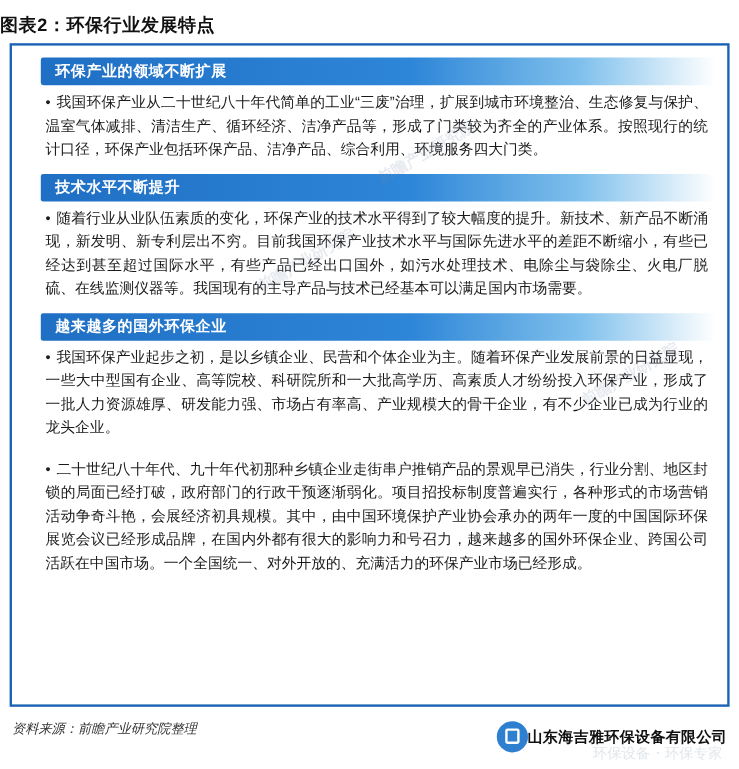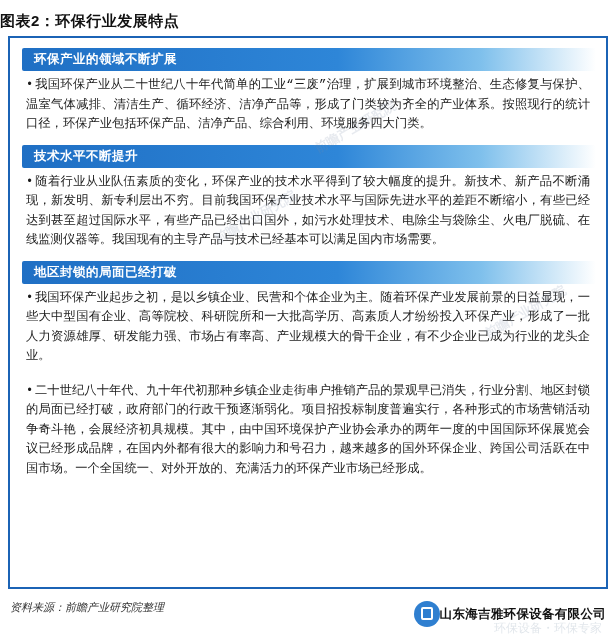--- a/index.html
+++ b/index.html
@@ -30,24 +30,23 @@
     left:8px;right:8px;
     top:36px;
     bottom:52px;
     border:2px solid #1b63b5;
     box-sizing:border-box;
     background:#fff;
   }
   .inner{
     position:absolute;
     left:0;right:0;top:0;bottom:0;
-    padding:10px 10px 6px 12px;
+    padding:10px 10px 6px 24px;
     box-sizing:border-box;
     overflow:hidden;
-    font-family:Liberation Mono, monospace;
   }
   .block{ margin-bottom:8px; position:relative;}
   .bar{
     position:relative;
     height:23px;
     background:linear-gradient(90deg,#1f6fc4 0%,#2e86d8 55%,#7fc0ec 80%,#ffffff 100%);
     display:flex;
     align-items:center;
     border-radius:2px;
   }
@@ -149,21 +148,21 @@
 
       <div class="block">
         <div class="bar">
           <span class="label">技术水平不断提升</span>
         </div>
         <div class="body"><span class="bullet">•</span><span>随着行业从业队伍素质的变化，环保产业的技术水平得到了较大幅度的提升。新技术、新产品不断涌现，新发明、新专利层出不穷。目前我国环保产业技术水平与国际先进水平的差距不断缩小，有些已经达到甚至超过国际水平，有些产品已经出口国外，如污水处理技术、电除尘与袋除尘、火电厂脱硫、在线监测仪器等。我国现有的主导产品与技术已经基本可以满足国内市场需要。</span></div>
       </div>
 
       <div class="block">
         <div class="bar">
-          <span class="label">地区封锁的局面已经打破</span>
+          <span class="label">越来越多的国外环保企业</span>
         </div>
         <div class="body"><span class="bullet">•</span><span>我国环保产业起步之初，是以乡镇企业、民营和个体企业为主。随着环保产业发展前景的日益显现，一些大中型国有企业、高等院校、科研院所和一大批高学历、高素质人才纷纷投入环保产业，形成了一批人力资源雄厚、研发能力强、市场占有率高、产业规模大的骨干企业，有不少企业已成为行业的龙头企业。</span></div>
       </div>
 
       <div class="block">
         <div class="body"><span class="bullet">•</span><span>二十世纪八十年代、九十年代初那种乡镇企业走街串户推销产品的景观早已消失，行业分割、地区封锁的局面已经打破，政府部门的行政干预逐渐弱化。项目招投标制度普遍实行，各种形式的市场营销活动争奇斗艳，会展经济初具规模。其中，由中国环境保护产业协会承办的两年一度的中国国际环保展览会议已经形成品牌，在国内外都有很大的影响力和号召力，越来越多的国外环保企业、跨国公司活跃在中国市场。一个全国统一、对外开放的、充满活力的环保产业市场已经形成。</span></div>
       </div>
 
     </div>
 

